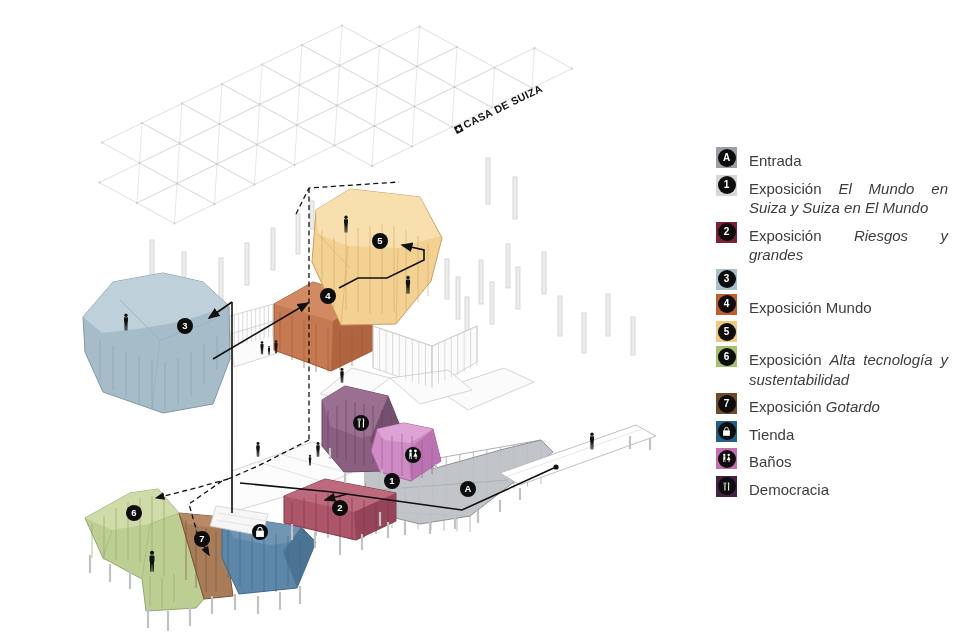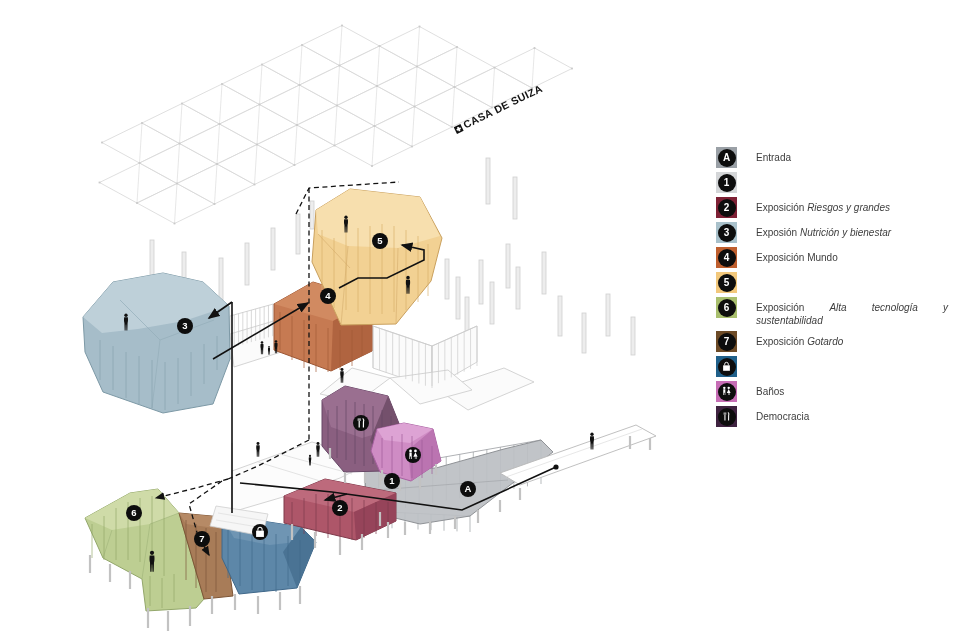--- a/index.html
+++ b/index.html
@@ -6,21 +6,21 @@
   .stage{position:relative;width:960px;height:639px;background:#ffffff;overflow:hidden;
          font-family:"Liberation Sans", sans-serif;}
   #scene{position:absolute;left:0;top:0;}
   
   .legend{position:absolute;left:716px;top:147px;width:232px;}
   .lrow{display:flex;align-items:flex-start;margin-bottom:4px;}
   .lmark{width:21px;height:21px;flex:0 0 21px;display:flex;align-items:center;justify-content:center;}
   .lcirc{width:18px;height:18px;border-radius:50%;background:#0d0d0d;color:#fff;
          display:flex;align-items:center;justify-content:center;
          font-size:10px;font-weight:bold;line-height:18px;}
-  .ltext{margin-left:19px;padding-top:4px;font-size:10px;line-height:1.3;color:#3d3d3d;
+  .ltext{margin-left:12px;padding-top:4px;font-size:15px;line-height:1.3;color:#3d3d3d;
          text-align:justify;flex:1;}
   .ltext i{font-style:italic;}
   .licon{display:block;}
   text{font-family:"Liberation Sans", sans-serif;}
 </style>
 </head>
 <body>
 
 <div class="stage">
 
@@ -515,34 +515,34 @@
     <span class="lmark" style="background-color: rgb(154, 160, 166);">
       <span class="lcirc">A</span>
         </span>
     <span class="ltext"><span></span><i></i><span>Entrada</span></span>
   </div>
 
   <div class="lrow">
     <span class="lmark" style="background-color: rgb(212, 214, 216);">
       <span class="lcirc">1</span>
         </span>
+    <span class="ltext"><span>Exposición </span><i>El Mundo en Suiza y Suiza en El Mundo</i><span></span></span>
   </div>
 
   <div class="lrow">
     <span class="lmark" style="background-color: rgb(126, 33, 53);">
       <span class="lcirc">2</span>
         </span>
     <span class="ltext"><span>Exposición </span><i>Riesgos y grandes</i><span></span></span>
   </div>
 
   <div class="lrow">
     <span class="lmark" style="background-color: rgb(169, 193, 203);">
       <span class="lcirc">3</span>
         </span>
-    <span class="ltext"><span>Exposión </span><i>Nutrición y bienestar</i><span></span></span>
   </div>
 
   <div class="lrow">
     <span class="lmark" style="background-color: rgb(191, 95, 46);">
       <span class="lcirc">4</span>
         </span>
     <span class="ltext"><span>Exposición </span><i></i><span>Mundo</span></span>
   </div>
 
   <div class="lrow">
@@ -566,20 +566,21 @@
   </div>
 
   <div class="lrow">
     <span class="lmark" style="background-color: rgb(32, 96, 138);">
       <span class="lcirc">
             <svg class="licon" viewBox="-5 -5 10 10" width="13" height="13">
               <use href="#icon-bag"></use>
             </svg>
           </span>
         </span>
+    <span class="ltext"><span></span><i></i><span>Tienda</span></span>
   </div>
 
   <div class="lrow">
     <span class="lmark" style="background-color: rgb(198, 109, 181);">
       <span class="lcirc">
             <svg class="licon" viewBox="-5 -5 10 10" width="13" height="13">
               <use href="#icon-wc"></use>
             </svg>
           </span>
         </span>

